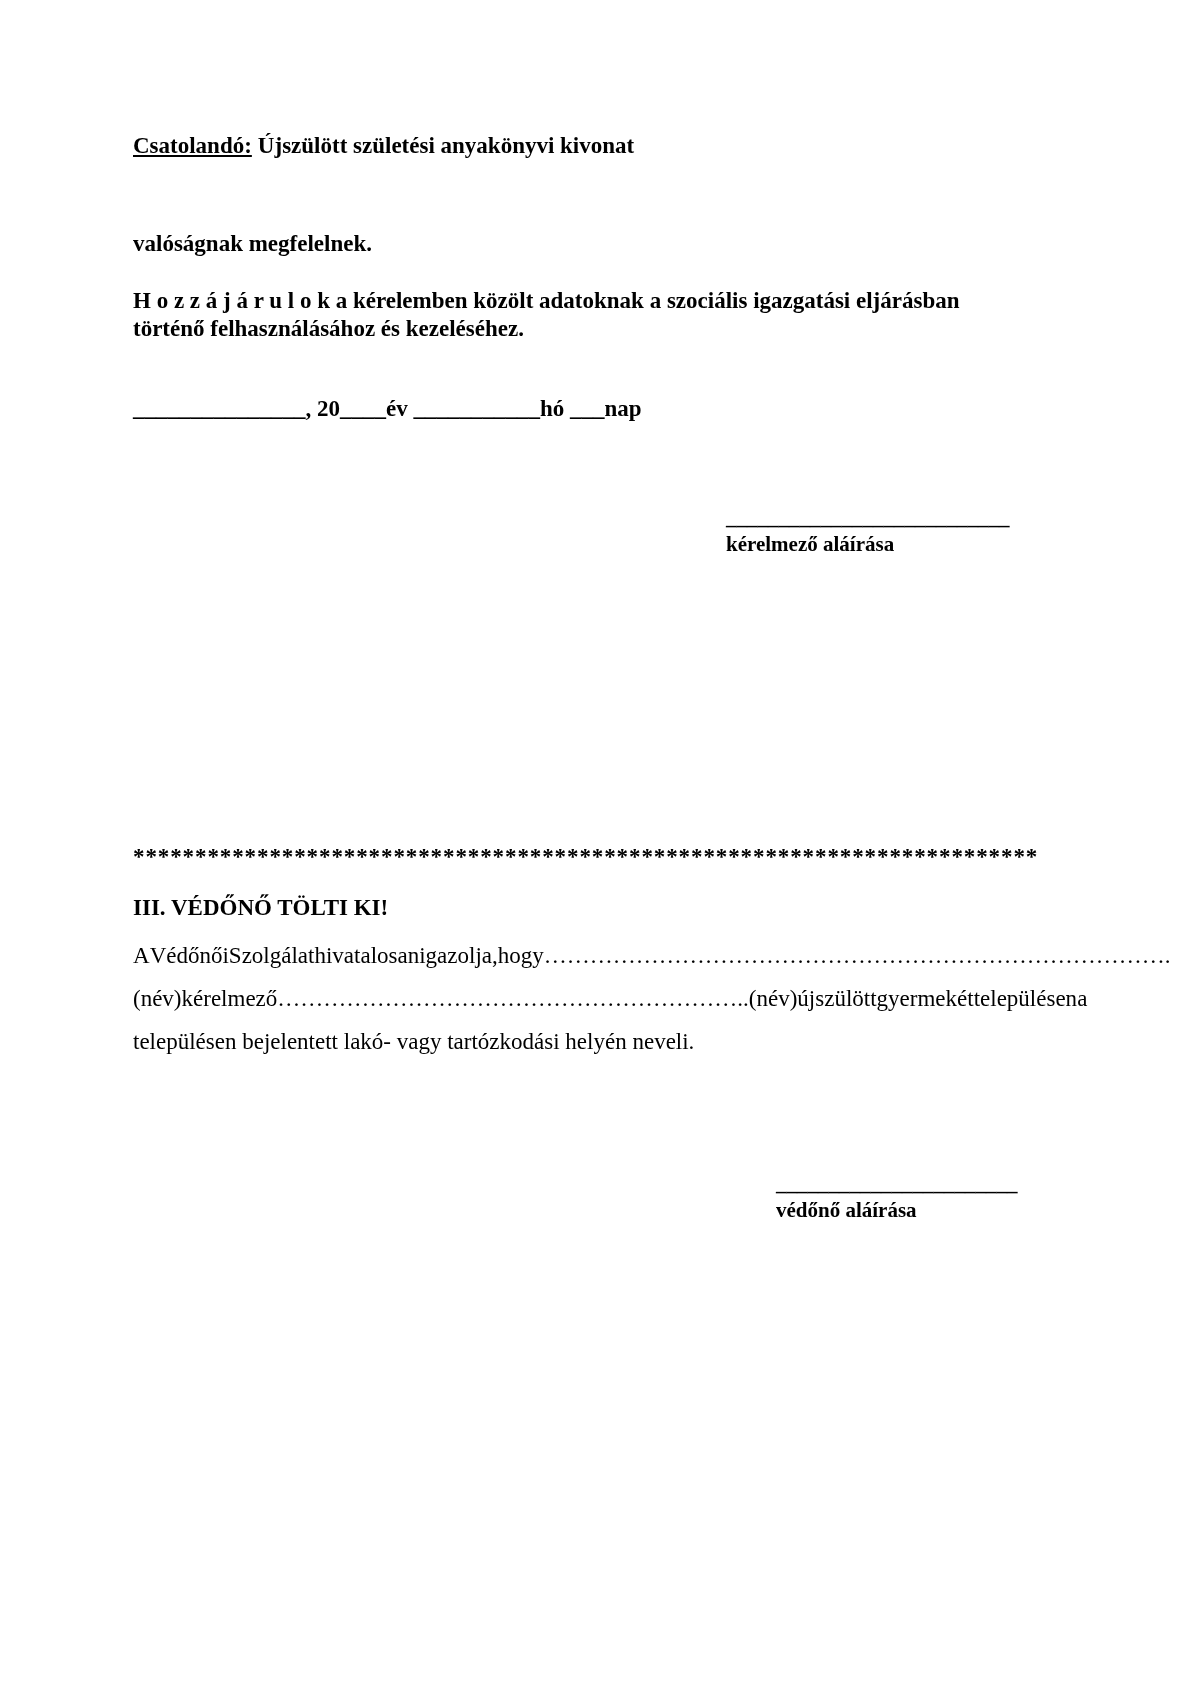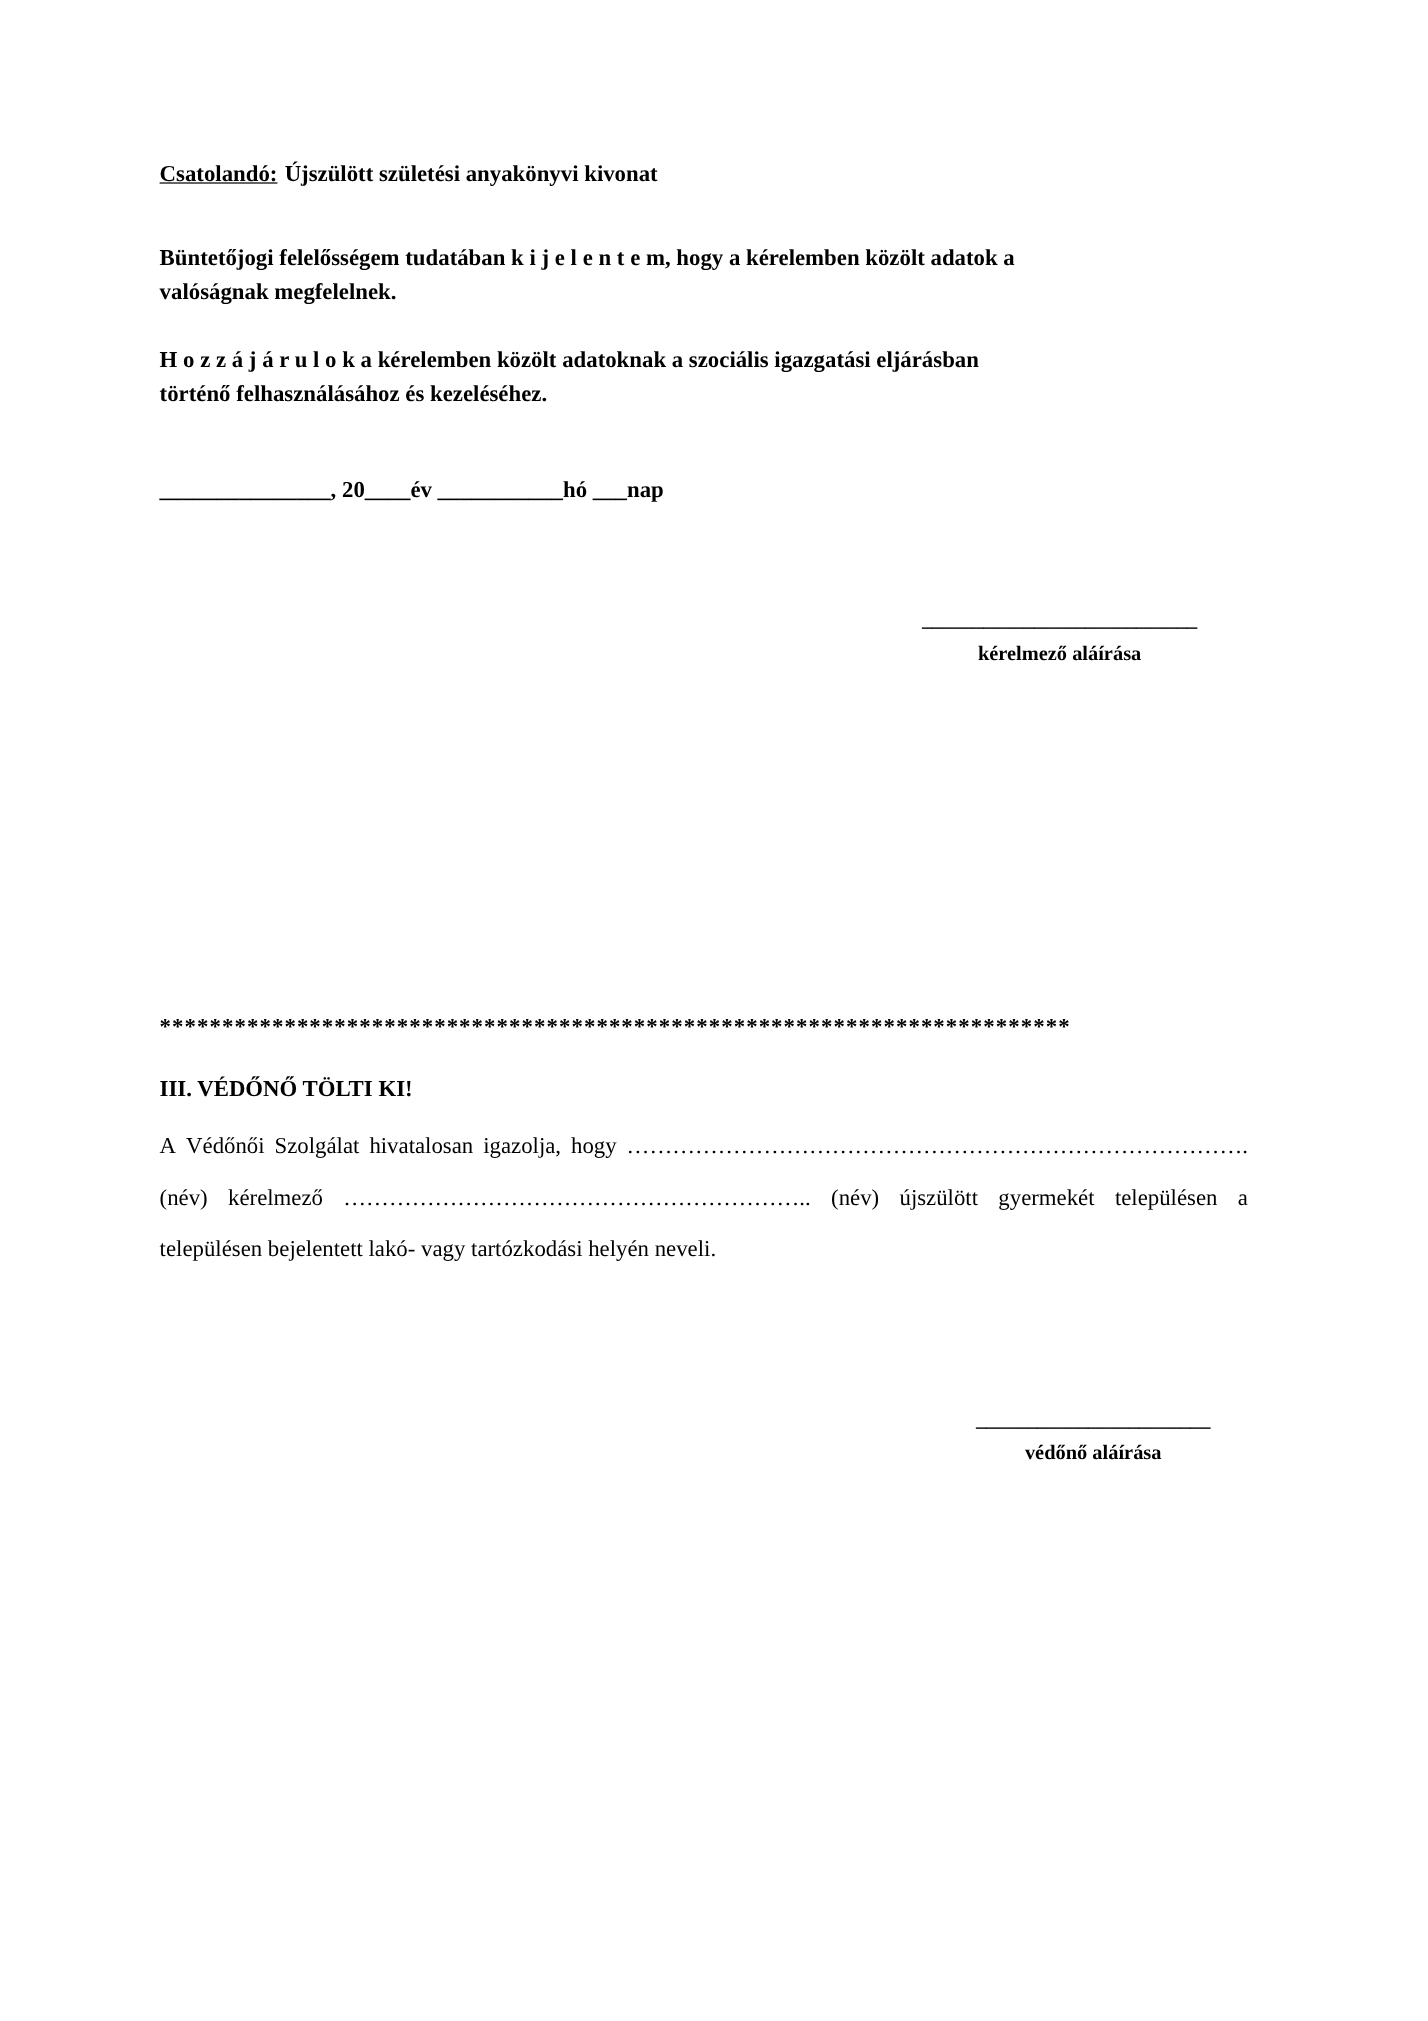--- a/index.html
+++ b/index.html
@@ -13,61 +13,59 @@
     height: 1684px;
     background: #ffffff;
     color: #000000;
     font-family: "Liberation Serif", "DejaVu Serif", serif;
     overflow: hidden;
   }
   .line {
     position: absolute;
     left: 133px;
     width: 907px;
-    font-size: 19px;
+    font-size: 23px;
     line-height: 30px;
     white-space: nowrap;
   }
   .bold { font-weight: bold; }
   .underline { text-decoration: underline; }
   .attach-text { margin-left: 6px; }
   .justify {
     display: flex;
     justify-content: space-between;
     white-space: normal;
   }
   .divider {
     letter-spacing: 0.9px;
     font-weight: bold;
   }
   .sig-block {
     position: absolute;
-    text-align: center;
-    font-size: 17px;
+    font-size: 21px;
     color: #000000;
   }
   .sig-rule {
     line-height: 24px;
     white-space: nowrap;
     font-weight: bold;
   }
   .sig-label {
     font-weight: bold;
     line-height: 27px;
     margin-top: 2px;
   }
 </style>
 </head>
 <body>
 
 <div class="page">
 
   <div class="line bold" style="top:131px"><span class="underline">Csatolandó:</span><span class="attach-text">Újszülött születési anyakönyvi kivonat</span></div>
 
-  <div class="line bold" style="top:201px">Büntetőjogi felelősségem tudatában k i j e l e n t e m, hogy a kérelemben közölt adatok a</div>
   <div class="line bold" style="top:286px">H o z z á j á r u l o k a kérelemben közölt adatoknak a szociális igazgatási eljárásban</div>
 
   <div class="line bold" style="top:229px">valóságnak megfelelnek.</div>
   <div class="line bold" style="top:314px">történő felhasználásához és kezeléséhez.</div>
 
   <div class="line bold" style="top:394px">_______________, 20____év ___________hó ___nap</div>
 
   <div class="sig-block" style="left:726px; top:505px; width:314px">
     <div class="sig-rule">___________________________</div>
     <div class="sig-label">kérelmező aláírása</div>

